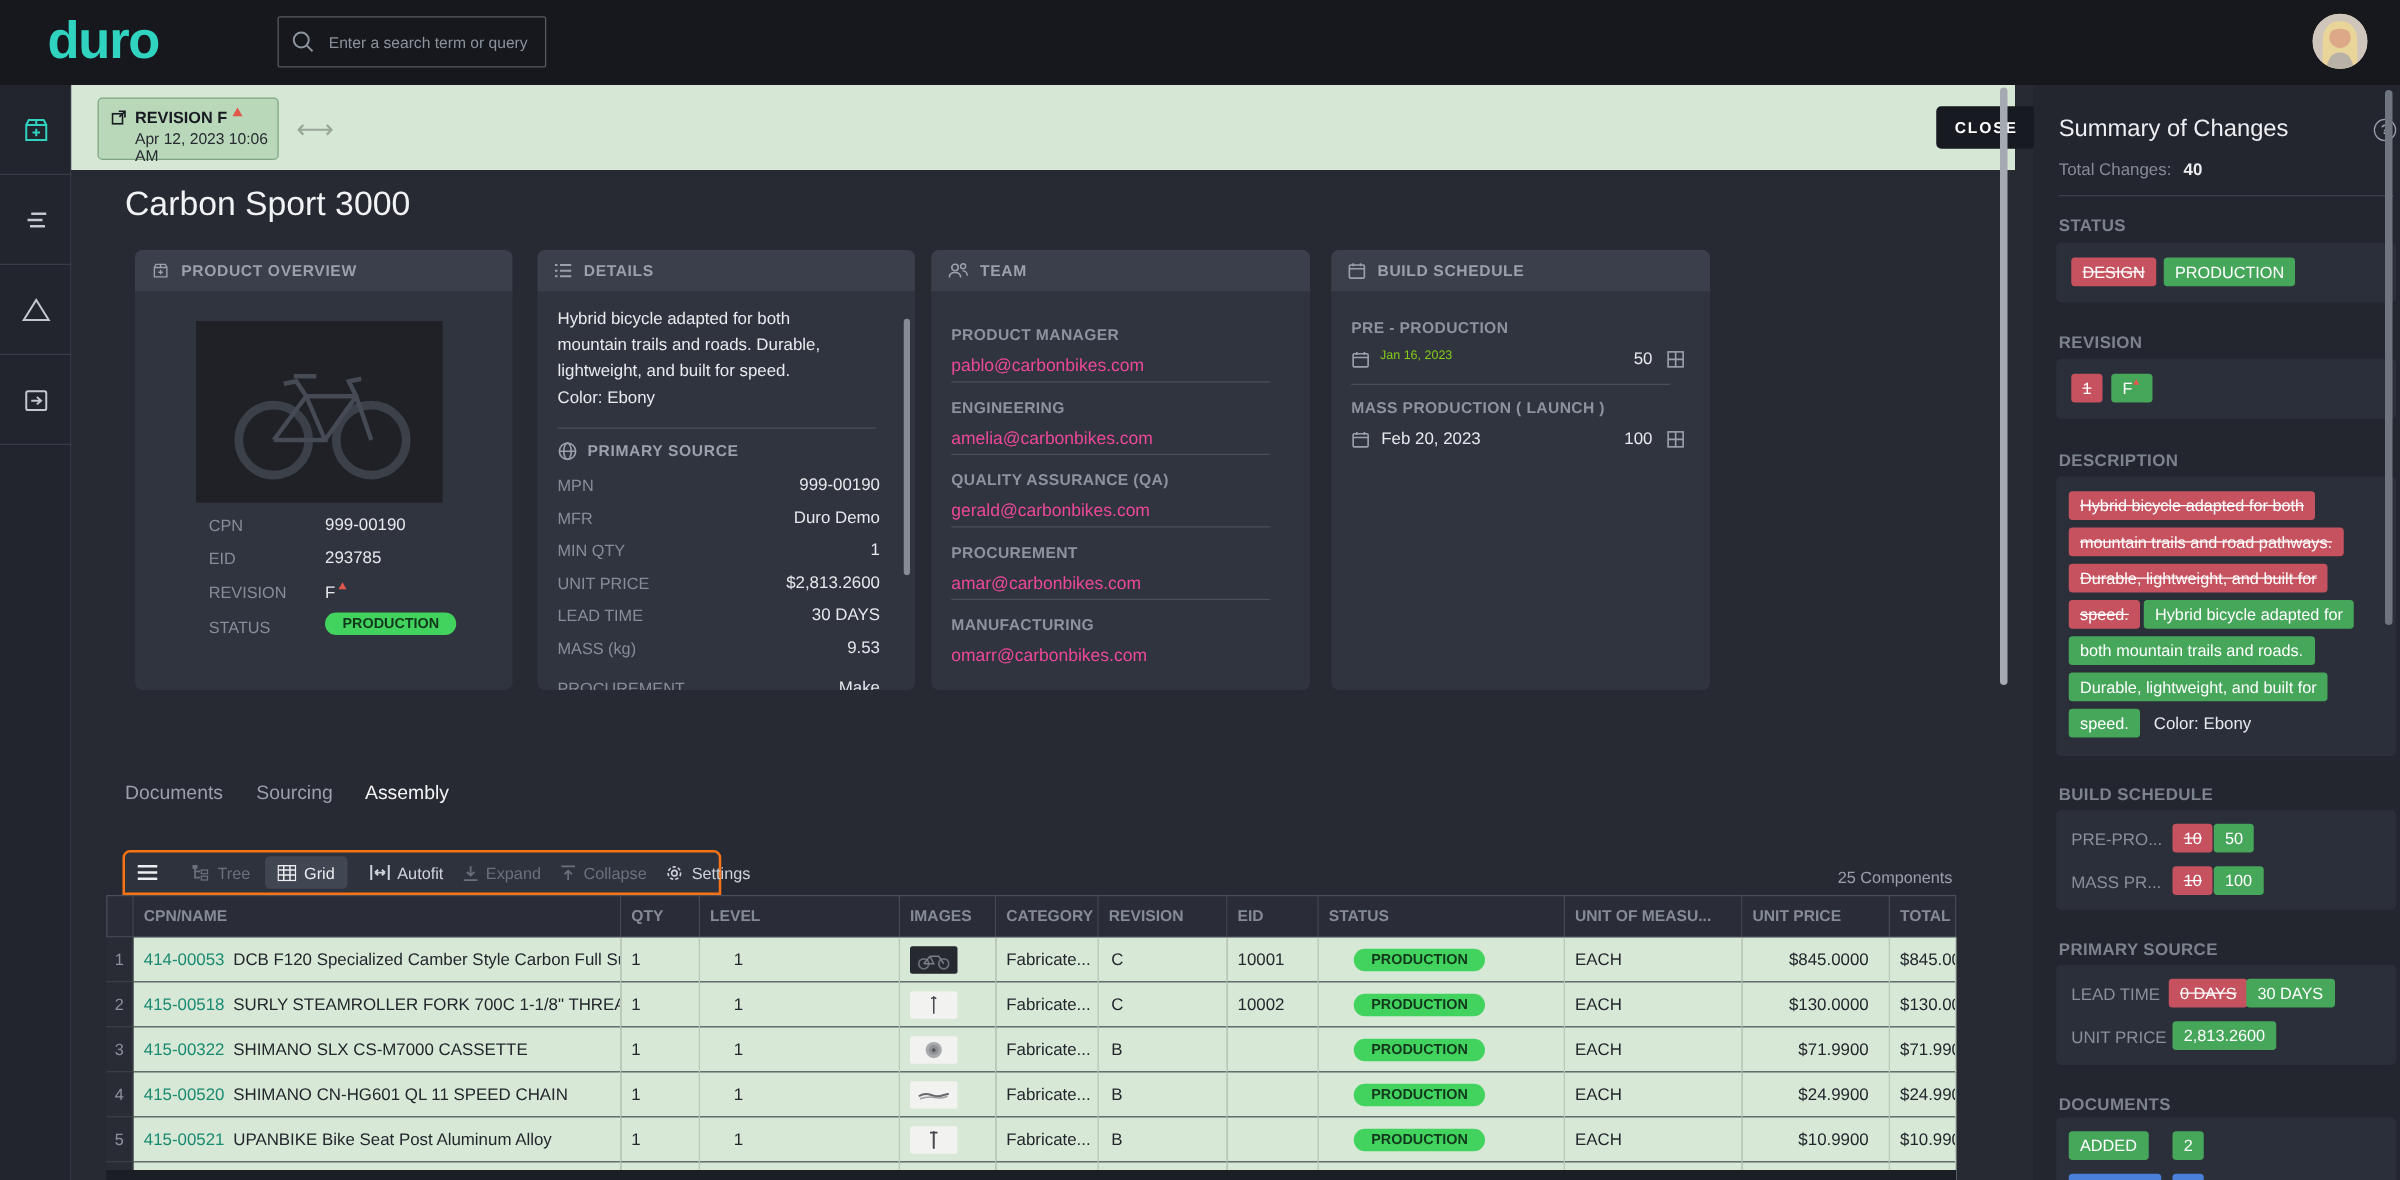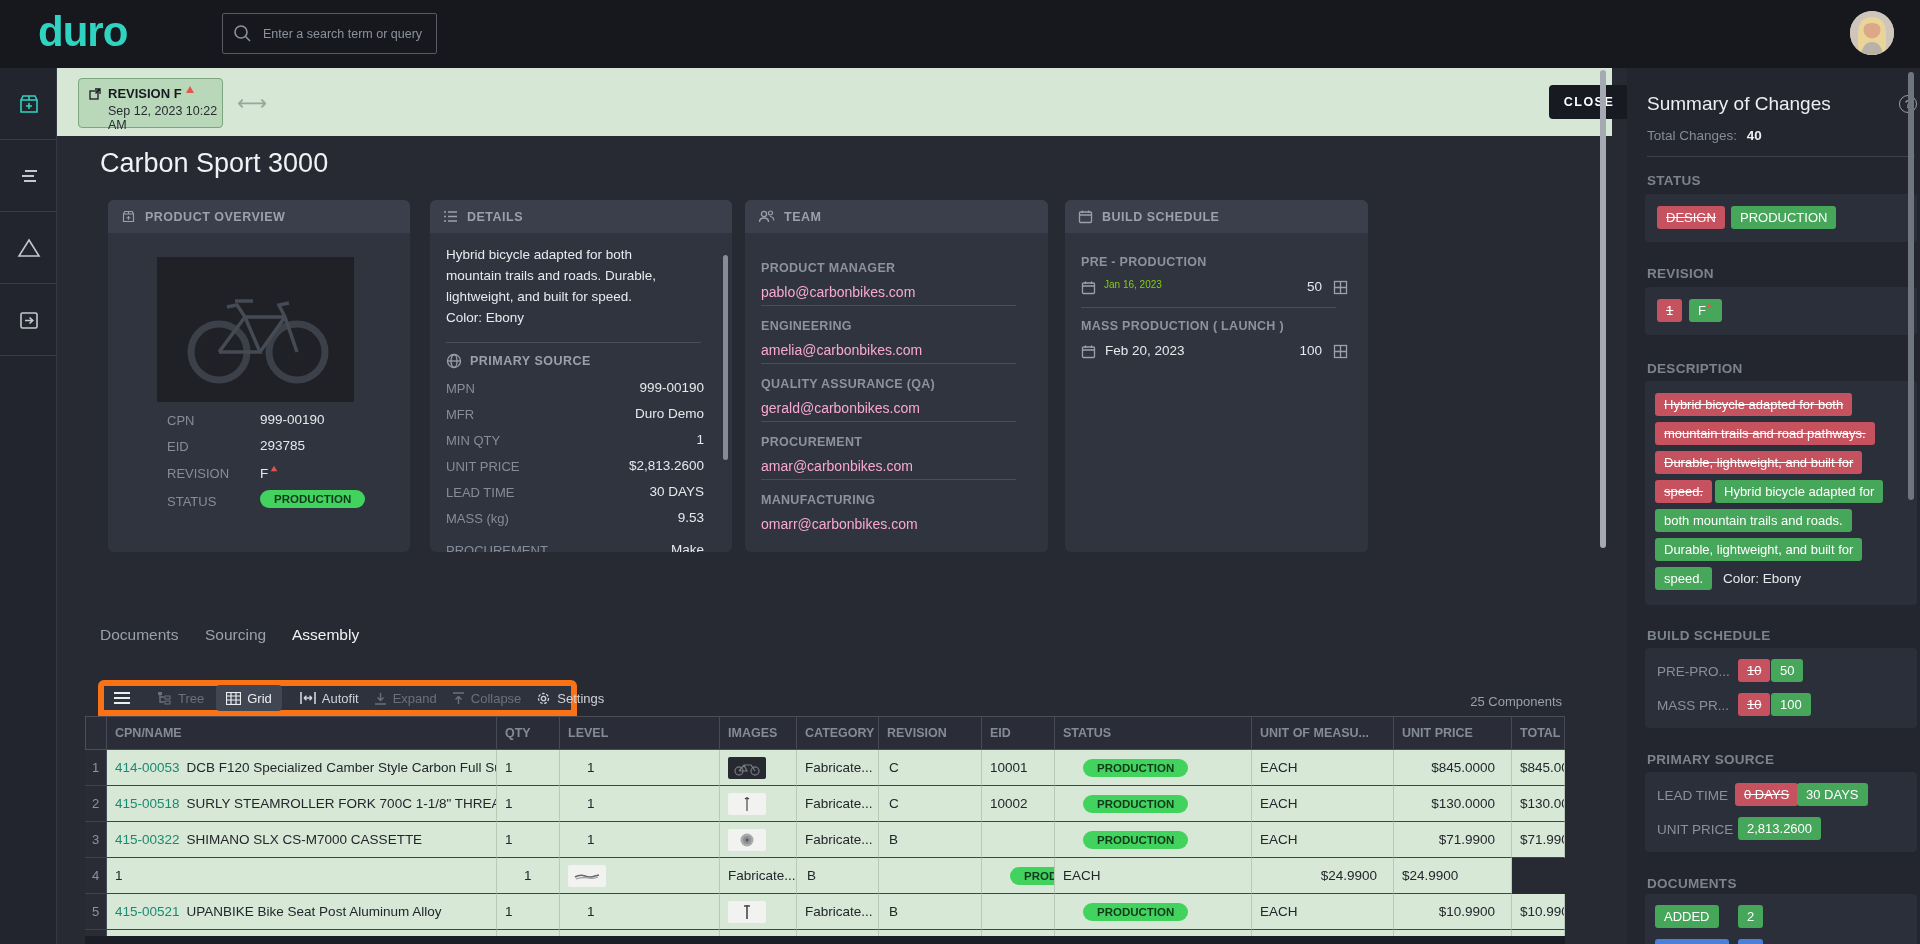--- a/index.html
+++ b/index.html
@@ -26,25 +26,25 @@
   
   #page-title{left:100px;top:148px;font-size:27px;font-weight:500;color:#f0f2f4;}
   .card{position:absolute;top:200px;height:352px;background:#30343f;border-radius:6px;overflow:hidden;}
   .card-head{height:33px;background:#3a3f4b;display:flex;align-items:center;gap:9px;padding-left:13px;}
   .card-head span{font-size:12.5px;font-weight:700;color:#9aa0ac;letter-spacing:.5px;}
   .f-label{position:absolute;font-size:13px;color:#878d98;}
   .f-value{position:absolute;font-size:13.5px;color:#e6e8ec;}
   .pill{display:inline-block;background:#42d35f;color:#12381b;font-size:11.5px;font-weight:700;border-radius:10px;padding:3px 14px;}
   .divider{position:absolute;height:1px;background:#4a4e59;}
   .role{position:absolute;font-size:12.5px;font-weight:700;color:#8d939e;letter-spacing:.3px;}
-  .email{position:absolute;font-size:14px;color:#f9a8d4;cursor:pointer;}
+  .email{position:absolute;font-size:14px;color:#ec4899;cursor:pointer;}
   
   .tab{position:absolute;top:626px;font-size:15.5px;color:#9aa0ab;cursor:pointer;}
   .tab.active{color:#f2f3f5;}
-  #toolbar{left:98px;top:680px;width:479px;height:36px;background:#2e323d;border:6px solid #f97316;border-radius:6px 6px 0 0;display:flex;align-items:center;}
+  #toolbar{left:98px;top:680px;width:479px;height:36px;background:#2e323d;border:2px solid #f97316;border-radius:6px 6px 0 0;display:flex;align-items:center;}
   .tb-item{display:flex;align-items:center;gap:6px;font-size:13px;color:#cfd3d9;cursor:pointer;white-space:nowrap;}
   .tb-dim{color:#6b717c;}
   .tb-sep{width:1px;height:20px;background:#4a4e59;margin:0 9px;}
   .tb-chip{background:#414653;border-radius:4px;height:26px;display:flex;align-items:center;gap:6px;padding:0 10px;color:#eceef1;cursor:pointer;font-size:13px;}
   #count{left:1380px;top:694px;width:182px;text-align:right;font-size:13px;color:#9aa0ab;}
   
   #grid{left:85px;top:716px;width:1480px;}
   .trow{display:grid;grid-template-columns:22px 390px 63px 160px 77px 82px 103px 73px 197px 142px 118px 53px;}
   .th{height:34px;background:#2a2d37;border-right:1px solid #464a55;border-top:1px solid #4a4e59;border-bottom:1px solid #4a4e59;display:flex;align-items:center;padding-left:8px;font-size:12.5px;font-weight:700;color:#858b96;overflow:hidden;white-space:nowrap;}
   .td{height:36px;background:#d7e8d6;border-right:1px solid #b8c9b8;border-bottom:1px solid #3f434c;display:flex;align-items:center;padding-left:8px;font-size:13.5px;color:#23262d;overflow:hidden;white-space:nowrap;}
@@ -131,21 +131,21 @@
       <div class="r1">
         <span>
             <svg width="12" height="12" viewBox="0 0 12 12">
               <rect x="1" y="3" width="8" height="8" fill="none" stroke="#171a20" stroke-width="1.3"></rect>
               <path d="M6 1 H11 V6 M11 1 L6.5 5.5" fill="none" stroke="#171a20" stroke-width="1.3"></path>
             </svg>
           </span>
         <span>REVISION F</span>
         <span class="tri" style="margin-left:-3px;margin-top:-8px;"></span>
       </div>
-      <div class="r2">Sep 12, 2023  10:22 AM</div>
+      <div class="r2">Apr 12, 2023  10:06 AM</div>
     </div>
     <div class="abs" style="left:180px;top:23px;color:#9aa79a;font-size:21px;">⟷</div>
     <button id="close-btn" class="abs">CLOSE</button>
   </div>
 
   <div id="page-title" class="abs">Carbon Sport 3000</div>
 
   <div class="card" style="left:108px;width:302px;">
     <div class="card-head">
       <span style="display:flex;">
@@ -458,20 +458,24 @@
       <div class="td" style="padding-left:28px;">
           <span class="pill">PRODUCTION</span>
         </div>
       <div class="td">EACH</div>
       <div class="td" style="justify-content:flex-end;padding-right:16px;">$71.9900</div>
       <div class="td">$71.9900</div>
     </div>
 
     <div class="trow">
       <div class="td num">4</div>
+      <div class="td">
+          <span class="cpn">415-00520</span>
+          <span>SHIMANO CN-HG601 QL 11 SPEED CHAIN</span>
+        </div>
       <div class="td">1</div>
       <div class="td" style="padding-left:27px;">1</div>
       <div class="td">
           <span class="thumb" style="background:#f2f2f0;">
             <svg width="30" height="16" viewBox="0 0 30 16">
               <path d="M3 9 Q8 6 13 8 T23 8 L27 7" fill="none" stroke="#66686c" stroke-width="1.6"></path>
               <path d="M4 11 Q10 9 16 10 T26 9" fill="none" stroke="#9b9da0" stroke-width="1.2"></path>
             </svg>
           </span>
         </div>

